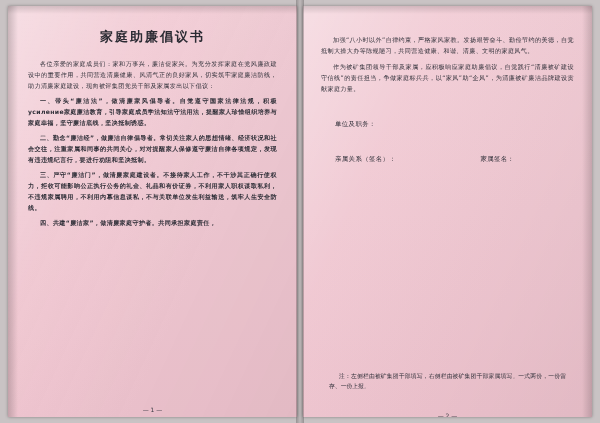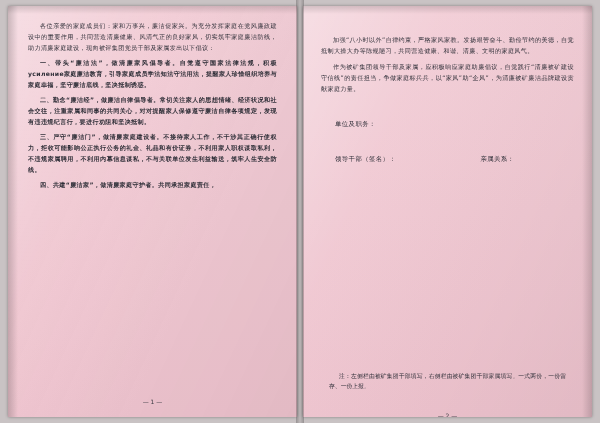--- a/index.html
+++ b/index.html
@@ -163,20 +163,21 @@
 </style>
 </head>
 <body>
 
 <div class="scan">
 
   <div class="page left">
     <div class="edge-shadow-left"></div>
     <div class="edge-shadow-top"></div>
     <div class="page-inner">
+      <div class="doc-title">家庭助廉倡议书</div>
 
       <p class="para">各位亲爱的家庭成员们：家和万事兴，廉洁促家兴。为充分发挥家庭在党风廉政建设中的重要作用，共同营造清廉健康、风清气正的良好家风，切实筑牢家庭廉洁防线，助力清廉家庭建设，现向被评集团党员干部及家属发出以下倡议：</p>
       <p class="para clause">一、带头“廉洁法”，做清廉家风倡导者。自觉遵守国家法律法规，积极усиление家庭廉洁教育，引导家庭成员学法知法守法用法，提醒家人珍惜组织培养与家庭幸福，坚守廉洁底线，坚决抵制诱惑。</p>
       <p class="para clause">二、勤念“廉洁经”，做廉洁自律倡导者。常切关注家人的思想情绪、经济状况和社会交往，注重家属和同事的共同关心，对对提醒家人保修遵守廉洁自律各项规定，发现有违违规纪言行，要进行劝阻和坚决抵制。</p>
       <p class="para clause">三、严守“廉洁门”，做清廉家庭建设者。不接待家人工作，不干涉其正确行使权力，拒收可能影响公正执行公务的礼金、礼品和有价证券，不利用家人职权谋取私利，不违规家属聘用，不利用内幕信息谋私，不与关联单位发生利益输送，筑牢人生安全防线。</p>
       <p class="para clause">四、共建“廉洁家”，做清廉家庭守护者。共同承担家庭责任，</p>
 
       <div class="page-num">— 1 —</div>
     </div>
   </div>
@@ -186,22 +187,22 @@
     <div class="edge-shadow-top"></div>
     <div class="page-inner">
       <p class="rp-para" style="margin-top:14px;">加强“八小时以外”自律约束，严格家风家教。发扬艰苦奋斗、勤俭节约的美德，自觉抵制大操大办等陈规陋习，共同营造健康、和谐、清廉、文明的家庭风气。</p>
       <p class="rp-para">作为被矿集团领导干部及家属，应积极响应家庭助廉倡议，自觉践行“清廉被矿建设守信线”的责任担当，争做家庭标兵兵，以“家风”助“企风”，为清廉被矿廉洁品牌建设贡献家庭力量。</p>
 
       <div class="sig-block">
         <div class="sig-row">
           <div class="sig-left">单位及职务：</div>
         </div>
         <div class="sig-row">
-          <div class="sig-left">领导干部（签名）：</div>
-          <div class="sig-right">亲属关系：</div>
+          <div class="sig-left">亲属关系（签名）：</div>
+          <div class="sig-right">家属签名：</div>
         </div>
       </div>
 
       <div class="note">注：左侧栏由被矿集团干部填写，右侧栏由被矿集团干部家属填写。一式两份，一份留存、一份上报。</div>
 
       <div class="page-num">— 2 —</div>
     </div>
   </div>
 
   <div class="gutter"></div>

